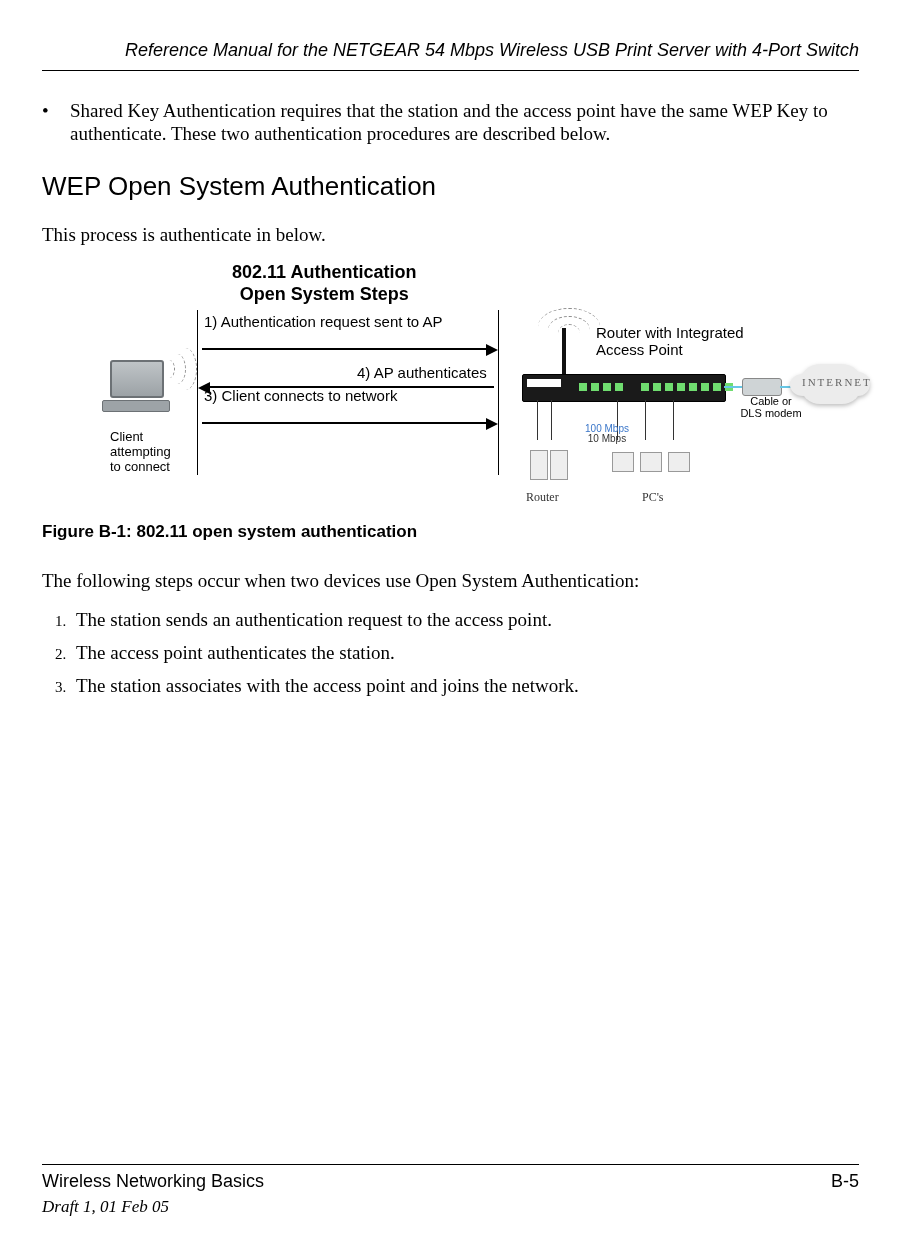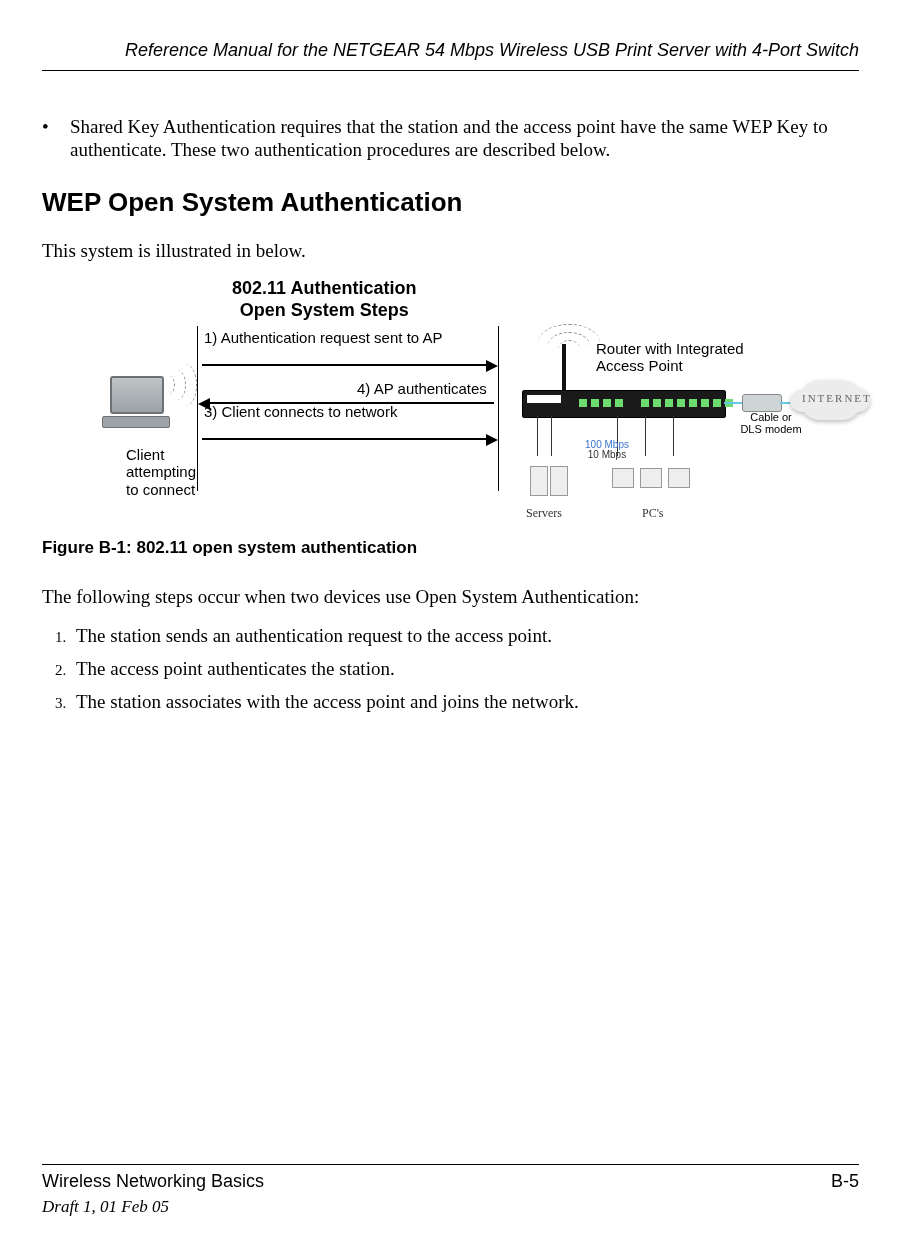--- a/index.html
+++ b/index.html
@@ -16,34 +16,34 @@
     line-height: 1.22;
     position: relative;
   }
   .header-line {
     font-family: Arial, Helvetica, sans-serif;
     font-style: italic;
     font-size: 18px;
     text-align: right;
     padding-bottom: 8px;
     border-bottom: 1px solid #000;
-    margin-bottom: 44px;
+    margin-bottom: 28px;
   }
   .bullet-row {
     display: flex;
     margin-bottom: 26px;
   }
   .bullet-dot {
     width: 28px;
     flex-shrink: 0;
   }
   .bullet-text { flex: 1; }
   h2.section {
     font-family: Arial, Helvetica, sans-serif;
-    font-weight: bold;
+    font-weight: normal;
     font-size: 26px;
     margin: 2px 0 20px 0;
   }
   .body { margin: 0 0 16px 0; }
   .figure-wrap {
     margin: 14px 0 20px 0;
   }
   .figure {
     position: relative;
     width: 820px;
@@ -95,23 +95,23 @@
     position: absolute;
     font-family: "Segoe UI", "Myriad Pro", Arial, sans-serif;
     font-size: 15px;
     white-space: nowrap;
   }
   .lbl1 { left: 162px; top: 51px; }
   .lbl2 { left: 315px; top: 102px; }
   .lbl3 { left: 162px; top: 125px; }
   .client-label {
     position: absolute;
-    left: 84px; top: 168px;
-    font-family: Arial, Helvetica, sans-serif;
-    font-size: 15px;
+    left: 68px; top: 168px;
+    font-family: Arial, Helvetica, sans-serif;
+    font-size: 13px;
     line-height: 1.15;
   }
   .laptop {
     position: absolute;
     left: 68px; top: 98px;
   }
   .laptop .screen {
     width: 50px; height: 34px;
     background: linear-gradient(#bfc4c7,#9ca2a6);
     border: 2px solid #6c7175;
@@ -253,21 +253,21 @@
 
 <div class="header-line">Reference Manual for the NETGEAR 54 Mbps Wireless USB Print Server with 4-Port Switch</div>
 
 <div class="bullet-row">
   <div class="bullet-dot">•</div>
   <div class="bullet-text">Shared Key Authentication requires that the station and the access point have the same WEP Key to authenticate. These two authentication procedures are described below.</div>
 </div>
 
 <h2 class="section">WEP Open System Authentication</h2>
 
-<p class="body">This system is illustrated in below.</p>
+<p class="body">This process is authenticate in below.</p>
 
 <div class="figure-wrap">
   <div class="figure">
     <div class="fig-title">
       <span>802.11 Authentication</span><br>
       <span>Open System Steps</span>
     </div>
 
     <div class="vline left"></div>
     <div class="vline right"></div>
@@ -344,21 +344,21 @@
       <div class="mbps-label">
         <span class="blue">100 Mbps</span><br>
         <span>10 Mbps</span>
       </div>
       <div class="tiny-box server1"></div>
       <div class="tiny-box server2"></div>
       <div class="tiny-box pc1"></div>
       <div class="tiny-box pc2"></div>
       <div class="tiny-box pc3"></div>
     </div>
-    <div class="bottom-cap cap-servers">Servers</div>
+    <div class="bottom-cap cap-servers">Router</div>
     <div class="bottom-cap cap-pcs">PC's</div>
   </div>
 </div>
 
 <div class="fig-caption">Figure B-1:  802.11 open system authentication</div>
 
 <p class="body">The following steps occur when two devices use Open System Authentication:</p>
 
 <ol class="steps">
   <li>The station sends an authentication request to the access point.</li>

